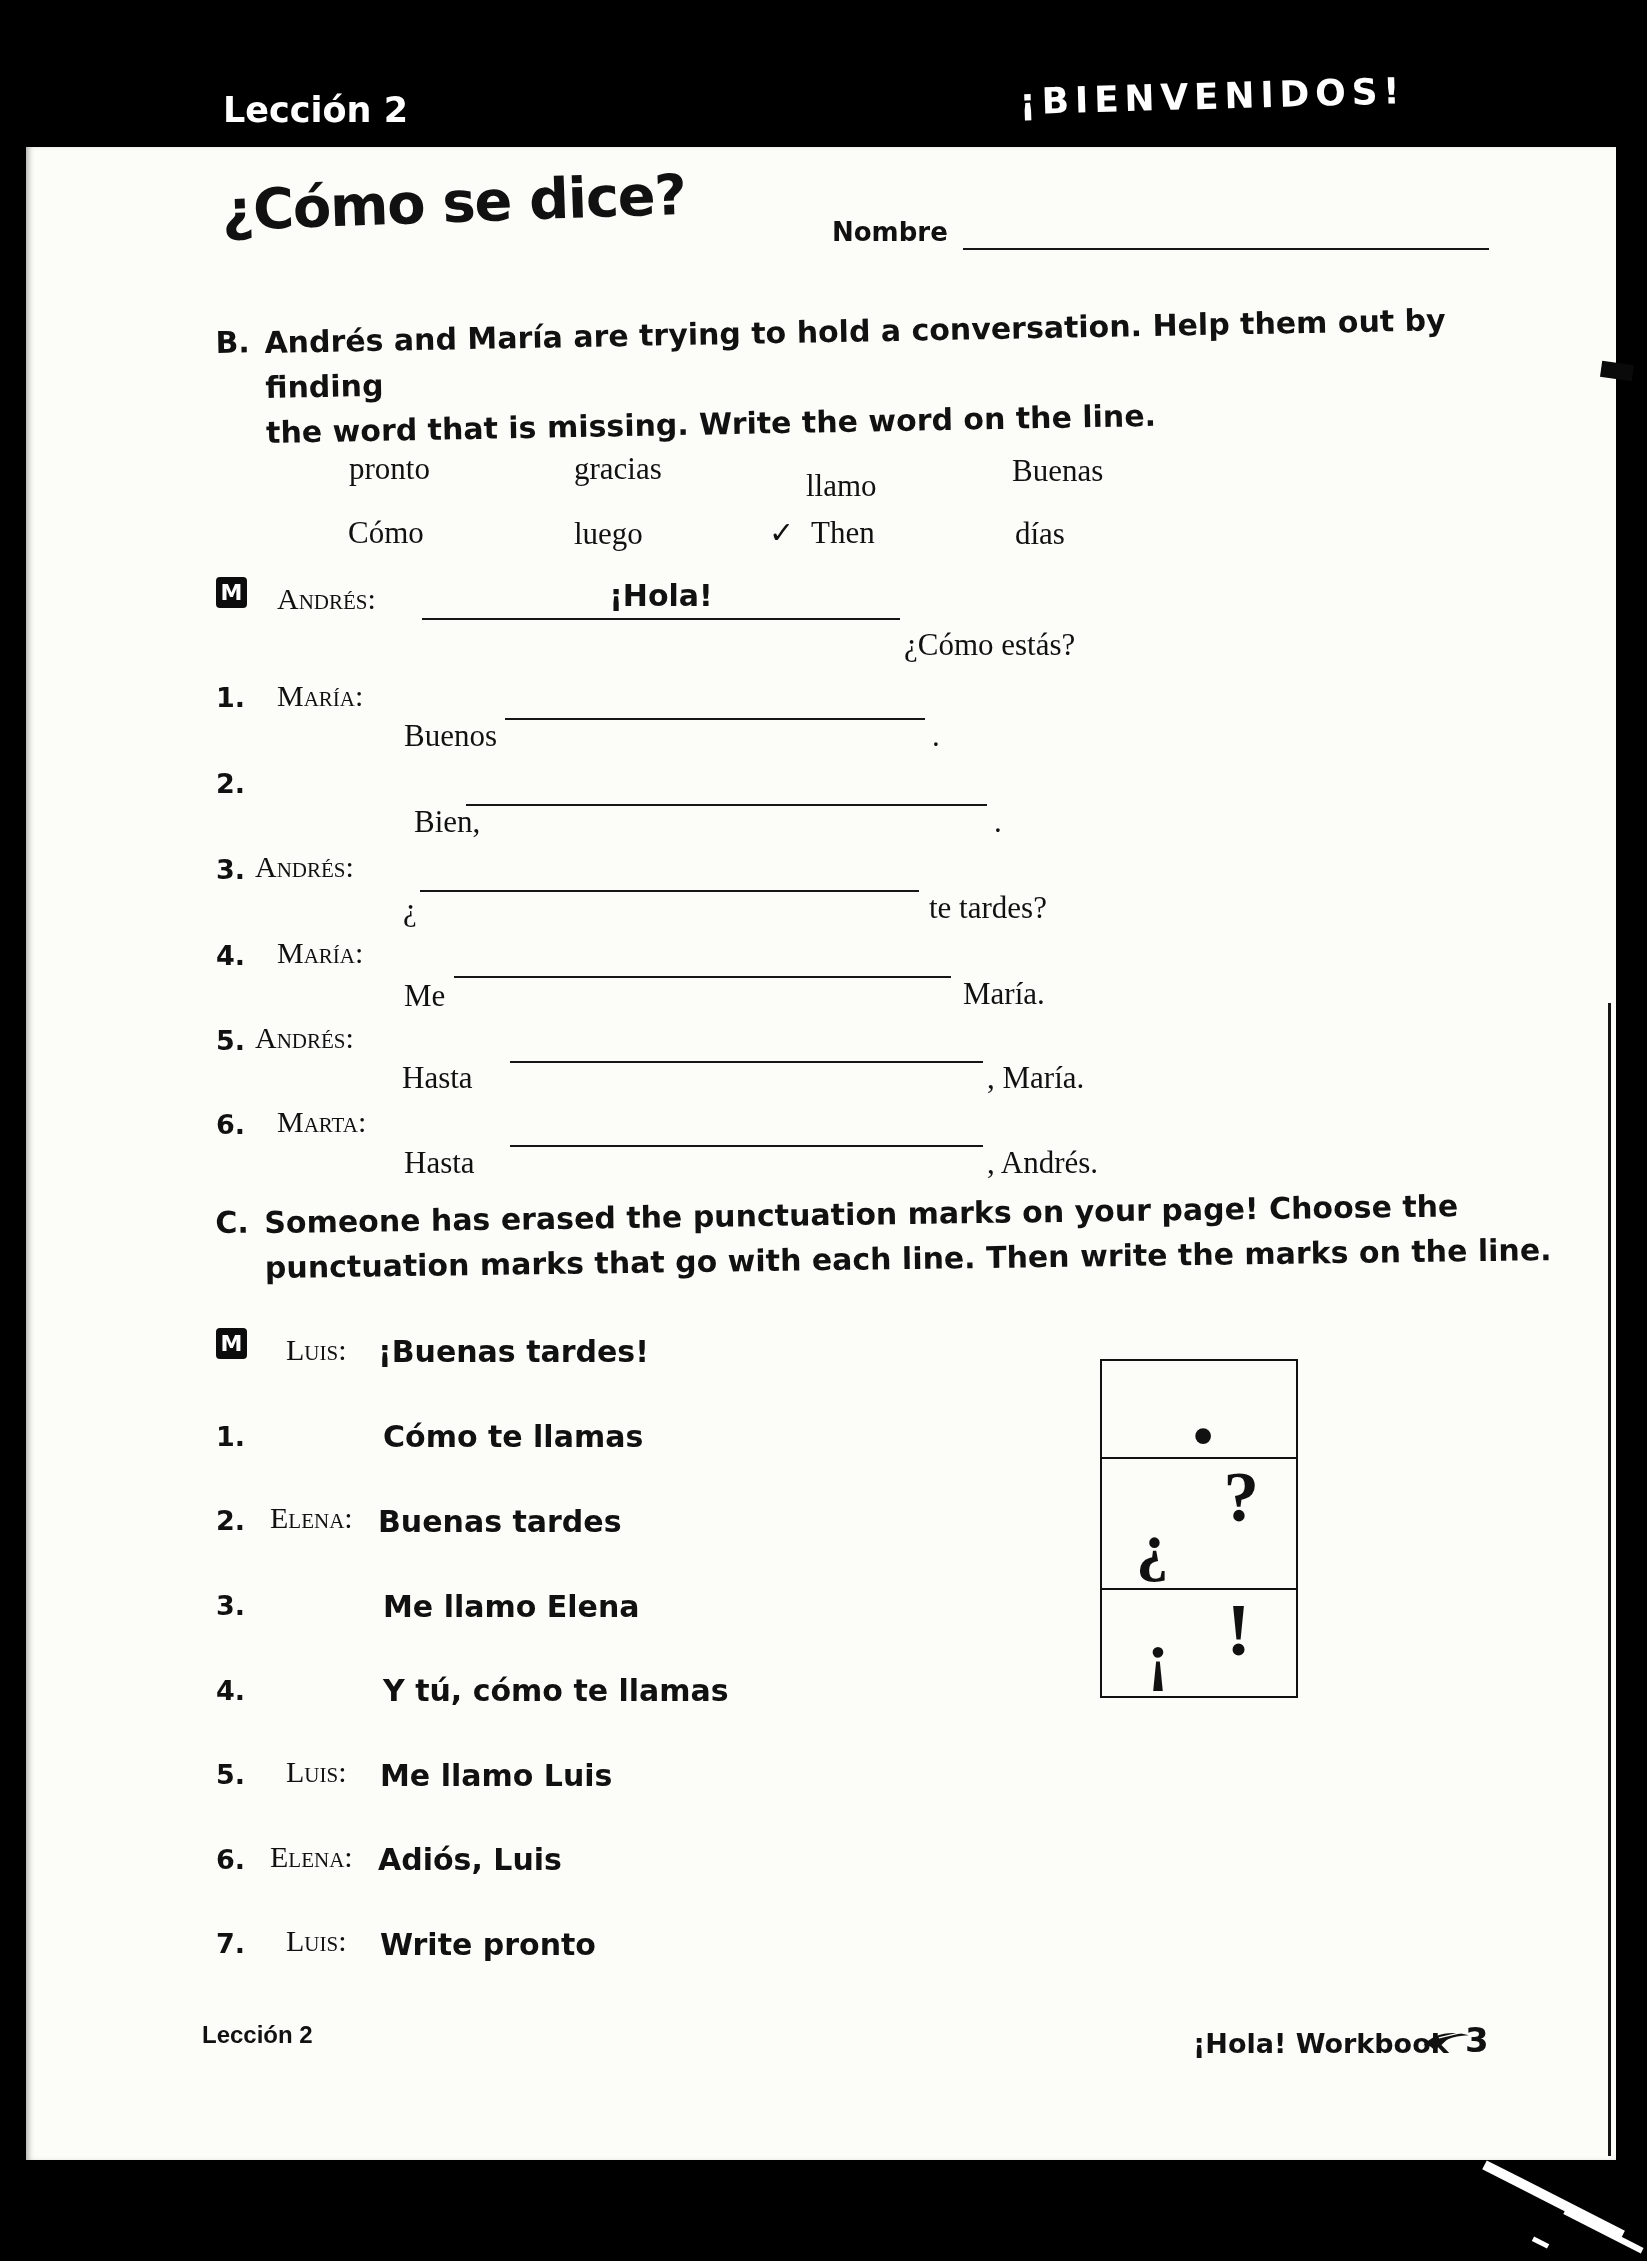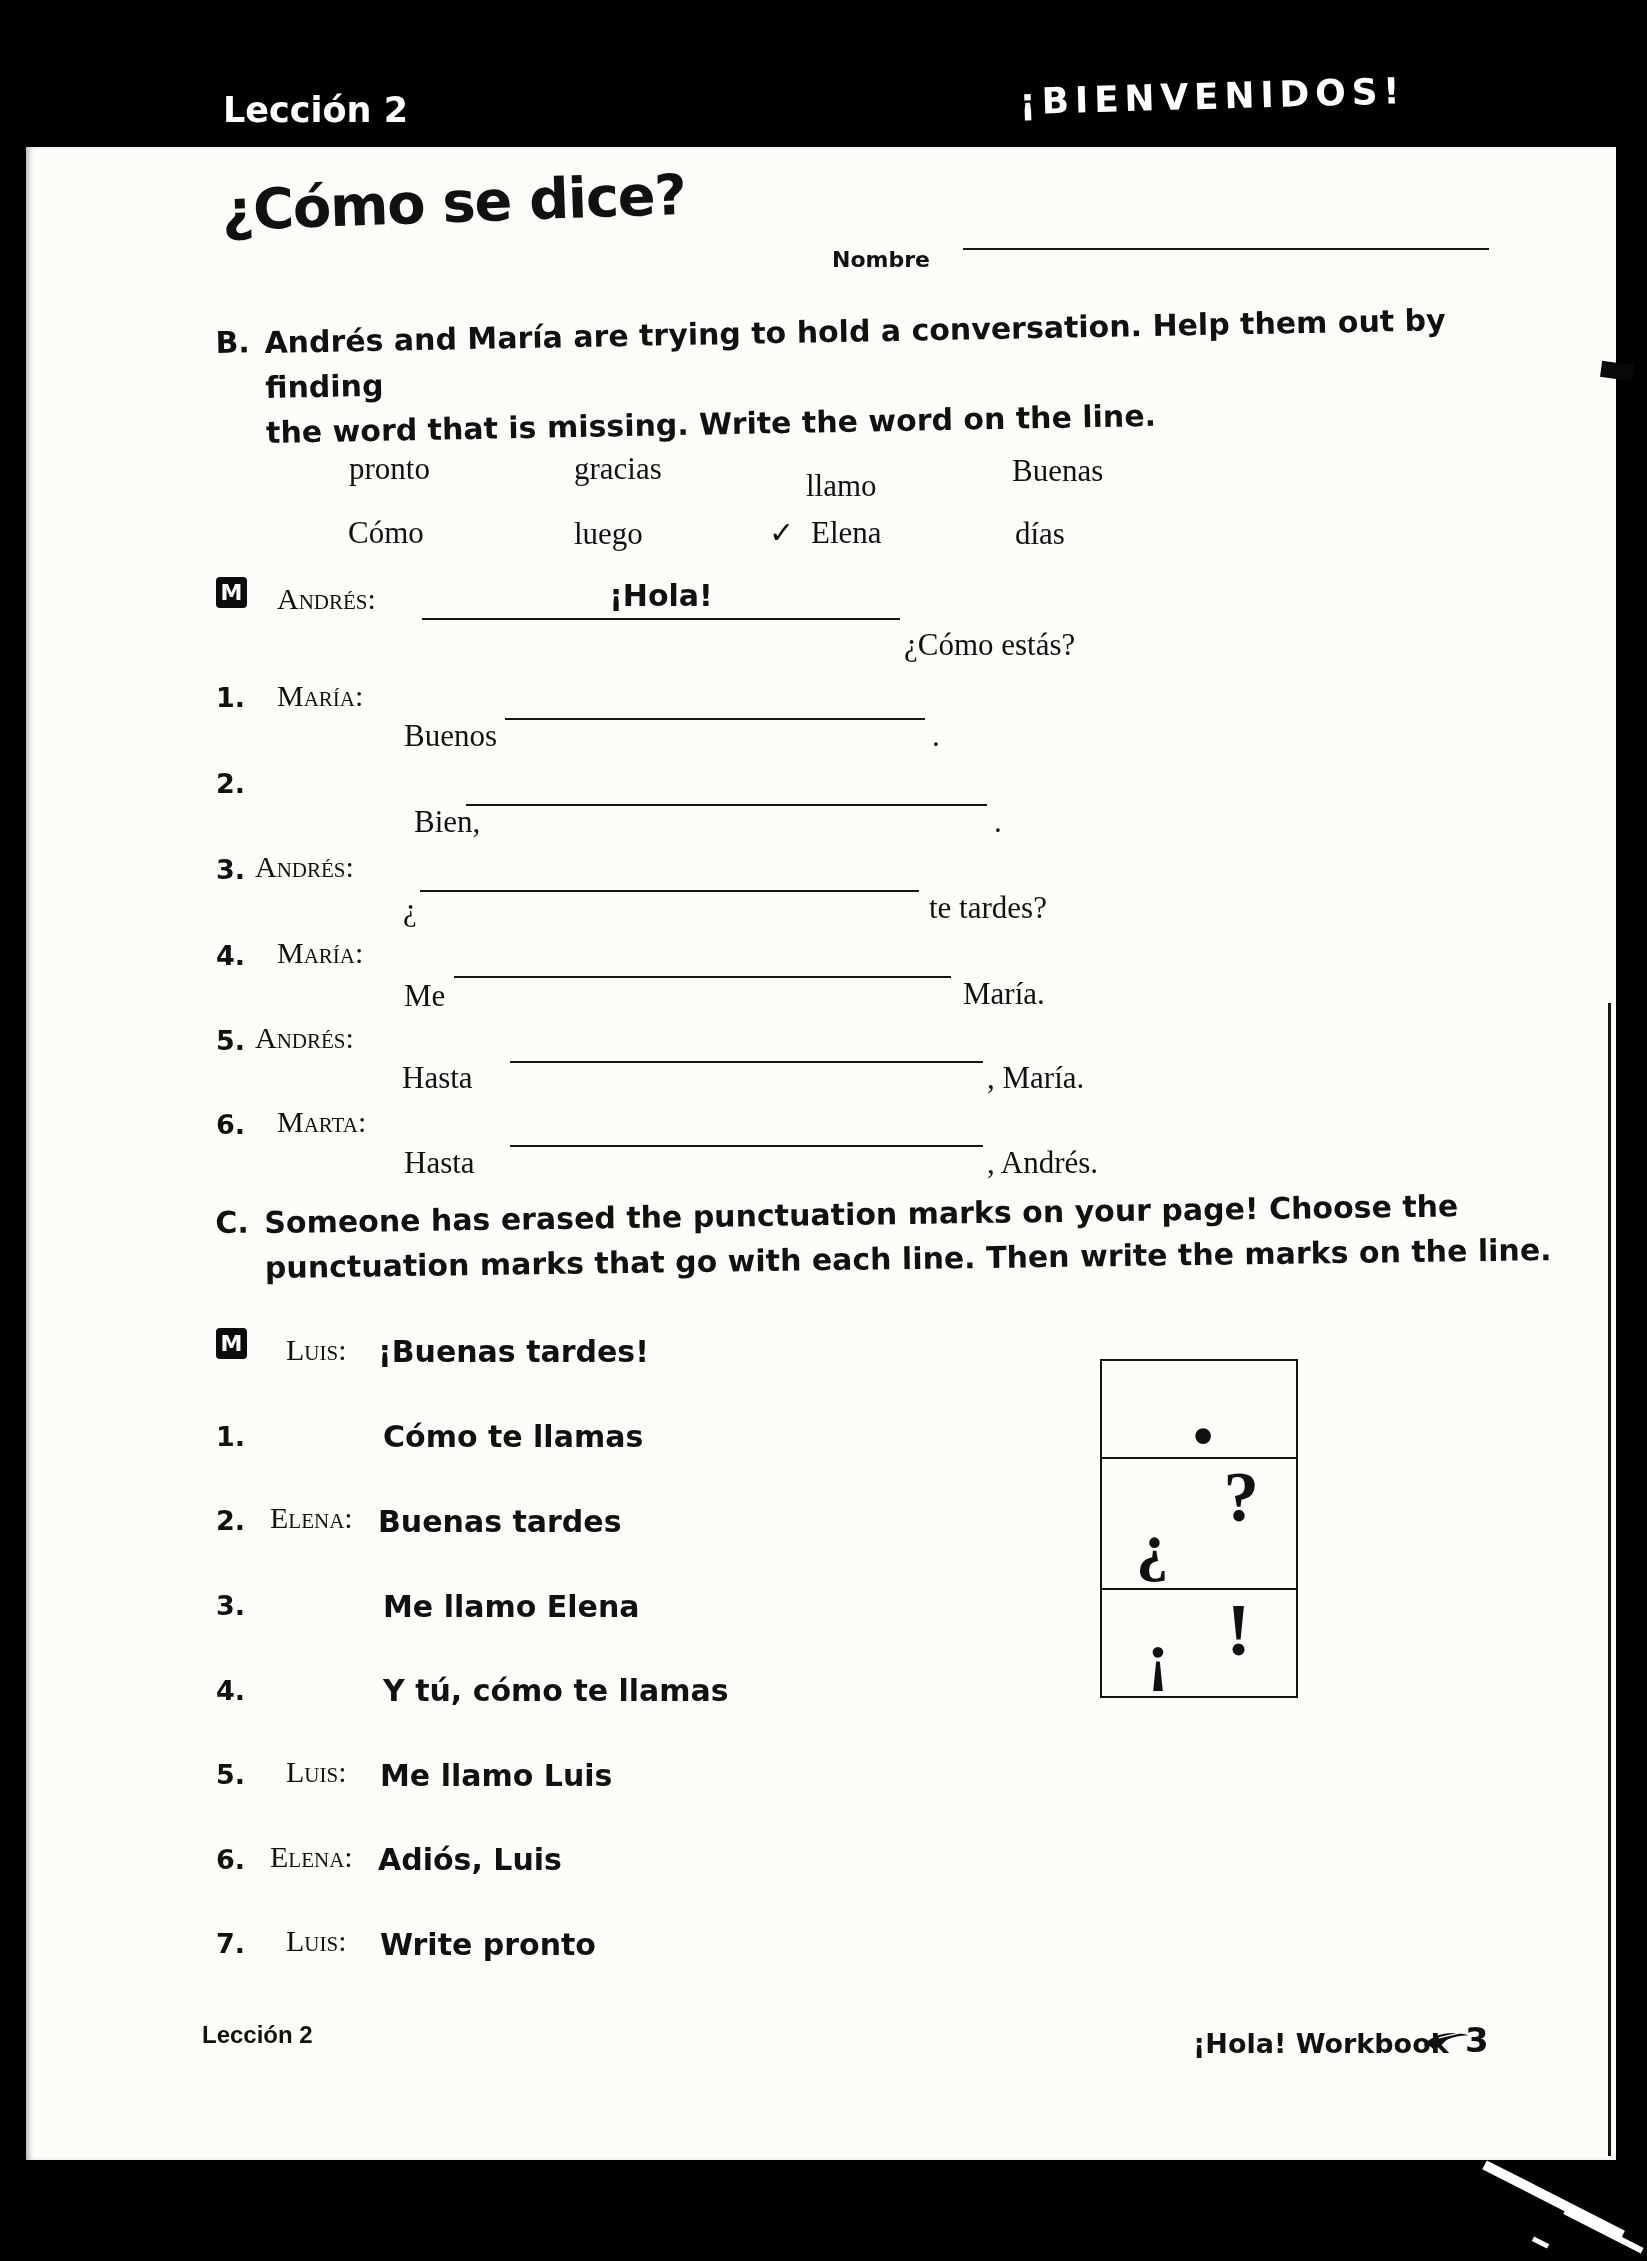--- a/index.html
+++ b/index.html
@@ -32,38 +32,38 @@
 </style>
 </head>
 <body>
 
 <div class="abs heading topbar-text" style="left:223px; top:90px; font-size:35px;">Lección 2</div>
 <div class="abs heading topbar-text banner" style="left:1020px; top:81px;">¡BIENVENIDOS!</div>
 
 <div class="page">
 
   <div class="abs heading title" style="left:197px; top:31px;">¿Cómo se dice?</div>
-  <div class="abs heading" style="left:806px; top:70px; font-size:22px;margin-top:30px;">Nombre</div>
+  <div class="abs heading" style="left:806px; top:70px; font-size:26px;">Nombre</div>
   <div class="abs blank" style="left:937px; top:65px; width:526px; height:36px;"></div>
 
   <div class="abs heading instr tilt-b" style="left:189px; top:173px;">B.</div>
   <div class="abs heading instr tilt-b" style="left:238px; top:173px; width:1266px;">
     <div>Andrés and María are trying to hold a conversation. Help them out by finding</div>
     <div>the word that is missing. Write the word on the line.</div>
   </div>
 
   <div>
     <span class="abs word" style="left:323px; top:304px;">pronto</span>
     <span class="abs word" style="left:548px; top:304px;">gracias</span>
     <span class="abs word" style="left:780px; top:321px;">llamo</span>
     <span class="abs word" style="left:986px; top:306px;">Buenas</span>
     <span class="abs word" style="left:322px; top:368px;">Cómo</span>
     <span class="abs word" style="left:548px; top:369px;">luego</span>
     <span class="abs heading" style="left:743px; top:368px; font-size:30px;">✓</span>
-    <span class="abs word" style="left:785px; top:368px;">Elena</span>
+    <span class="abs word" style="left:785px; top:368px;">Then</span>
     <span class="abs word" style="left:989px; top:369px;">días</span>
   </div>
 
   <div>
     <div class="abs m-badge" style="left:190px; top:430px;">M</div>
     <span class="abs speaker" style="left:251px; top:435px;">Andrés:</span>
     <div class="abs blank" style="left:396px; top:413px; width:478px; height:58px;">
       <span class="abs answer" style="left:0; right:0; bottom:5.2px; text-align:center;">¡Hola!</span>
     </div>
     <span class="abs dialog" style="left:878px; top:440px;">¿Cómo estás?</span>

